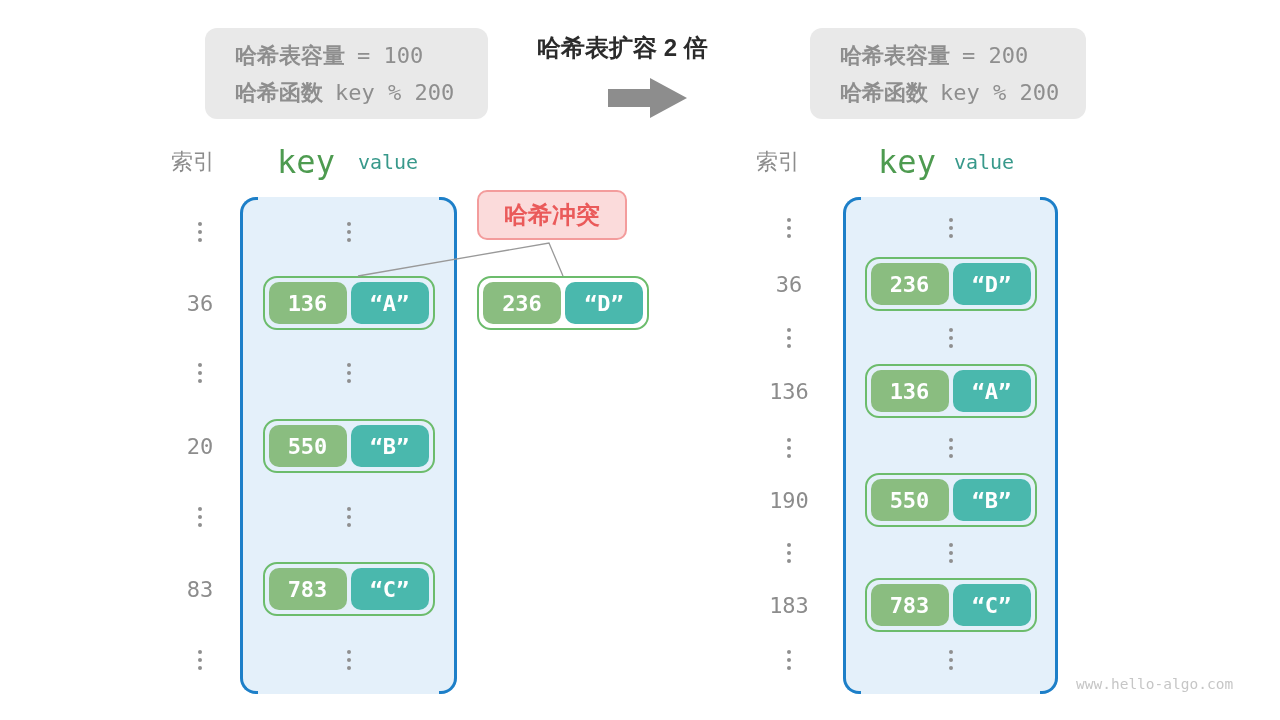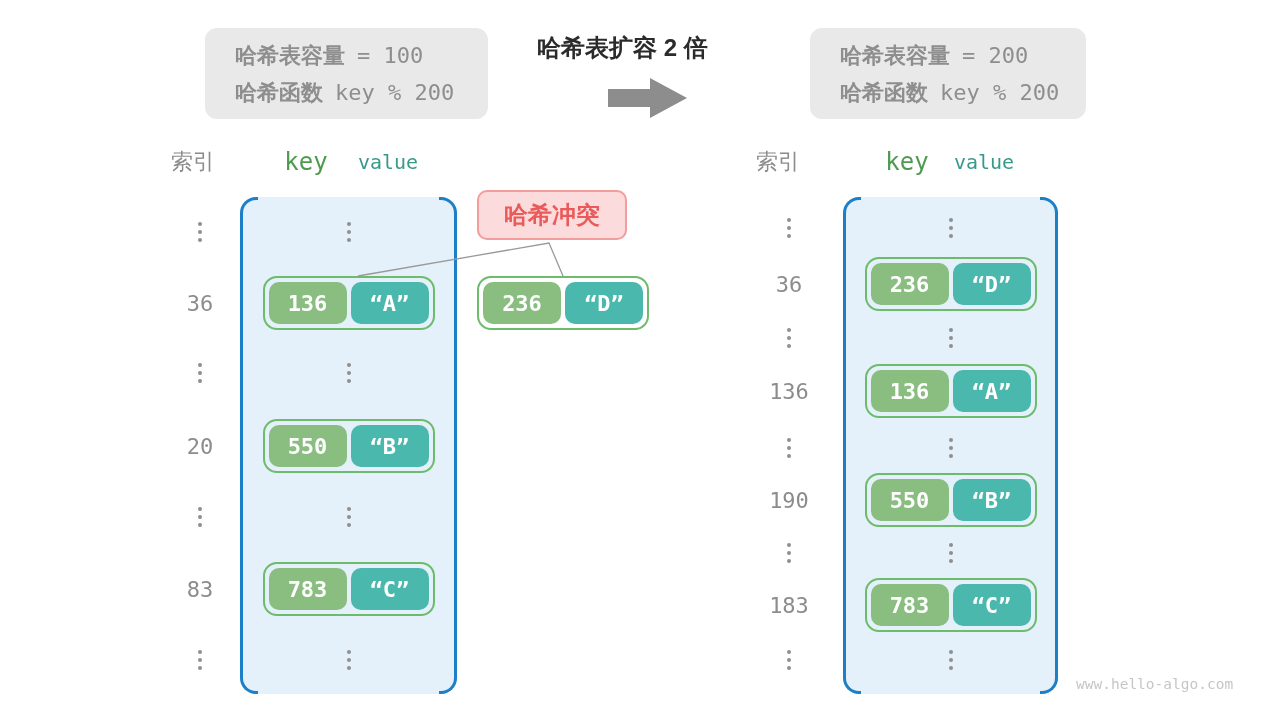--- a/index.html
+++ b/index.html
@@ -12,21 +12,21 @@
   .info-line .lbl{font-weight:700;}
   .info-line .val{font-family:"DejaVu Sans Mono",monospace;margin-left:12px;}
 
   .transition-title{position:absolute;left:537px;top:32px;width:226px;
             font-size:24px;font-weight:700;color:#2b2b2b;}
   .arrow-svg{position:absolute;left:608px;top:78px;}
 
   
   .hdr{position:absolute;transform:translate(-50%,-50%);white-space:nowrap;}
   .hdr-index{font-size:22px;color:#8c8c8c;}
-  .hdr-key{font-family:"DejaVu Sans Mono",monospace;font-size:24px;color:#4e9b50;}
+  .hdr-key{font-family:"DejaVu Sans Mono",monospace;font-size:32px;color:#4e9b50;}
   .hdr-value{font-family:"DejaVu Sans Mono",monospace;font-size:20px;color:#38998b;}
 
   
   .bucket{position:absolute;top:197px;height:497px;background:#e4f0fa;border-radius:16px;}
   .bracket{position:absolute;top:0;bottom:0;width:18px;box-sizing:border-box;pointer-events:none;}
   .bracket.l{left:0;border:3px solid #1d7fc8;border-right:none;border-radius:16px 0 0 16px;}
   .bracket.r{right:0;border:3px solid #1d7fc8;border-left:none;border-radius:0 16px 16px 0;}
 
   
   .pair{position:absolute;left:50%;transform:translateX(-50%);width:172px;height:54px;

